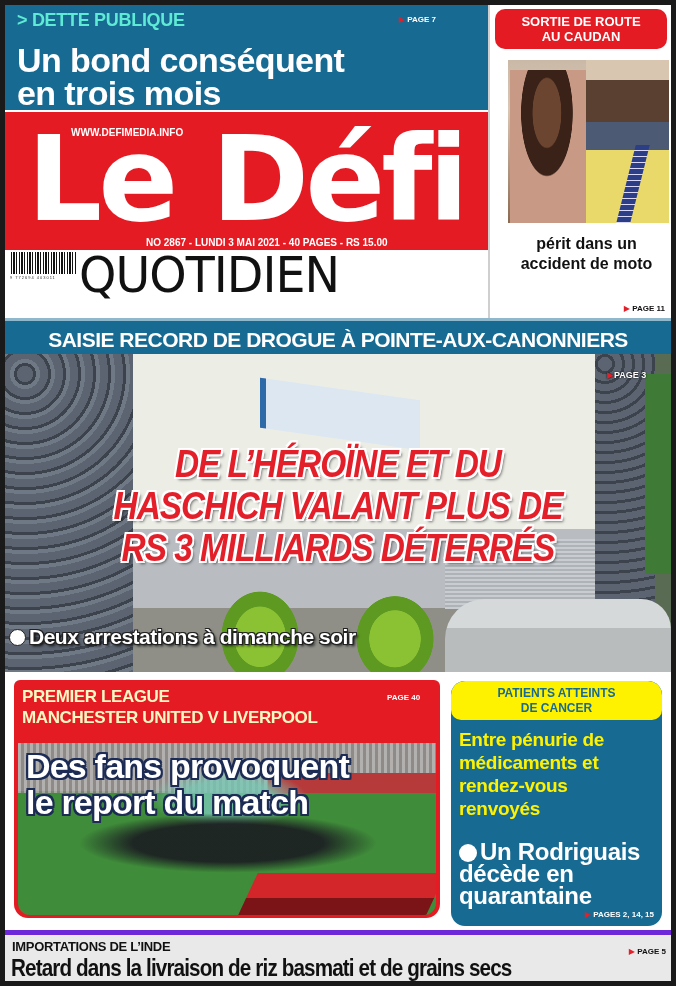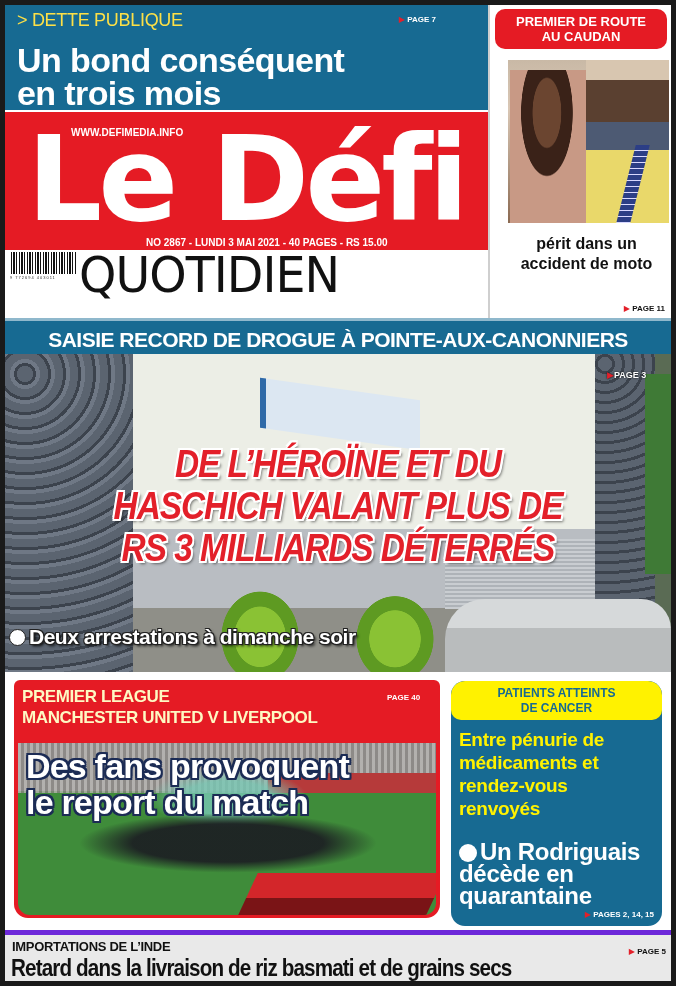--- a/index.html
+++ b/index.html
@@ -2,21 +2,21 @@
 <html><head>
 <meta charset="utf-8">
 <style>
   * { box-sizing: border-box; margin: 0; padding: 0; }
   html, body { width: 676px; height: 986px; background: #1a1a1a; overflow: hidden; }
   body { font-family: "Liberation Sans", "DejaVu Sans", sans-serif; position: relative; }
   .page { position: absolute; left: 5px; top: 5px; width: 666px; height: 976px; background: #ffffff; overflow: hidden; }
 
   
   .teaser { position: absolute; left: 0; top: 0; width: 483px; height: 105px; background: #176a92; padding: 5px 12px 0 12px; }
-  .teaser .kicker { color: #fde047; font-weight: 400; font-size: 18px; letter-spacing: -0.3px; }
+  .teaser .kicker { color: #5eead4; font-weight: 700; font-size: 18px; letter-spacing: -0.3px; }
   .teaser .page-ref { position: absolute; right: 52px; top: 10px; color: #fff; font-size: 8px; font-weight: 700; }
   .teaser .page-ref .tri { color: #e3202a; }
   .teaser .headline { color: #fff; font-weight: 900; font-size: 34px; line-height: 33px; letter-spacing: -0.6px; margin-top: 13px; }
 
   
   .masthead { position: absolute; left: 0; top: 107px; width: 483px; height: 138px; background: #e51b24; }
   .masthead .url { position: absolute; left: 66px; top: 15px; color: #fff; font-weight: 700; font-size: 10px; }
   .masthead .logo { position: absolute; left: 22px; top: 8px; color: #fff; font-weight: 700; font-size: 118px; line-height: 118px; letter-spacing: -4px; font-family: "DejaVu Sans", sans-serif; }
   .masthead .issue { position: absolute; left: 110px; top: 125px; color: #fff; font-weight: 700; font-size: 10px; padding-left: 31px; }
   .quotidien-row { position: absolute; left: 0; top: 245px; width: 483px; height: 64px; background: #fff; }
@@ -107,21 +107,21 @@
     <div class="issue">NO 2867 - LUNDI 3 MAI 2021 - 40 PAGES - RS 15.00</div>
   </div>
   <div class="quotidien-row">
     <div class="barcode"></div>
     <div class="barcode-digits">9 772694 403011</div>
     <div class="quotidien">QUOTIDIEN</div>
   </div>
 
   <div class="side">
     <div class="pill">
-      <div>PREMIER DE ROUTE</div>
+      <div>SORTIE DE ROUTE</div>
       <div>AU CAUDAN</div>
     </div>
     <div class="photo">
       <div class="p1"></div>
       <div class="p2"></div>
       <div class="tie"></div>
     </div>
     <div class="story">
       <div>périt dans un</div>
       <div>accident de moto</div>

